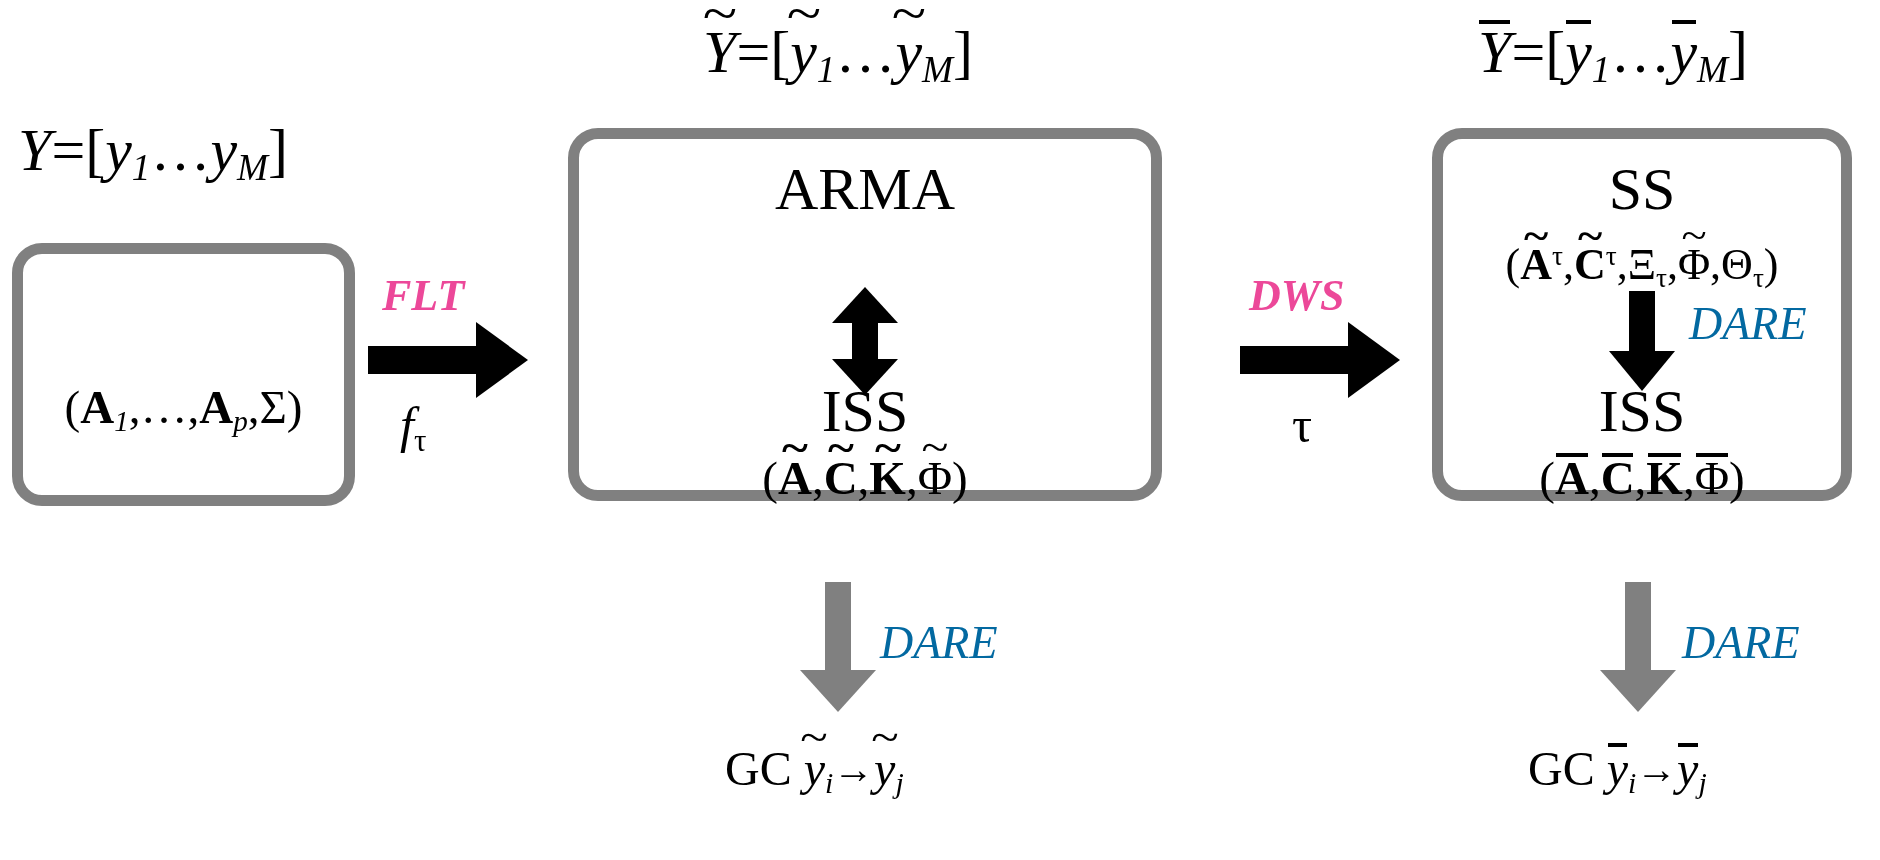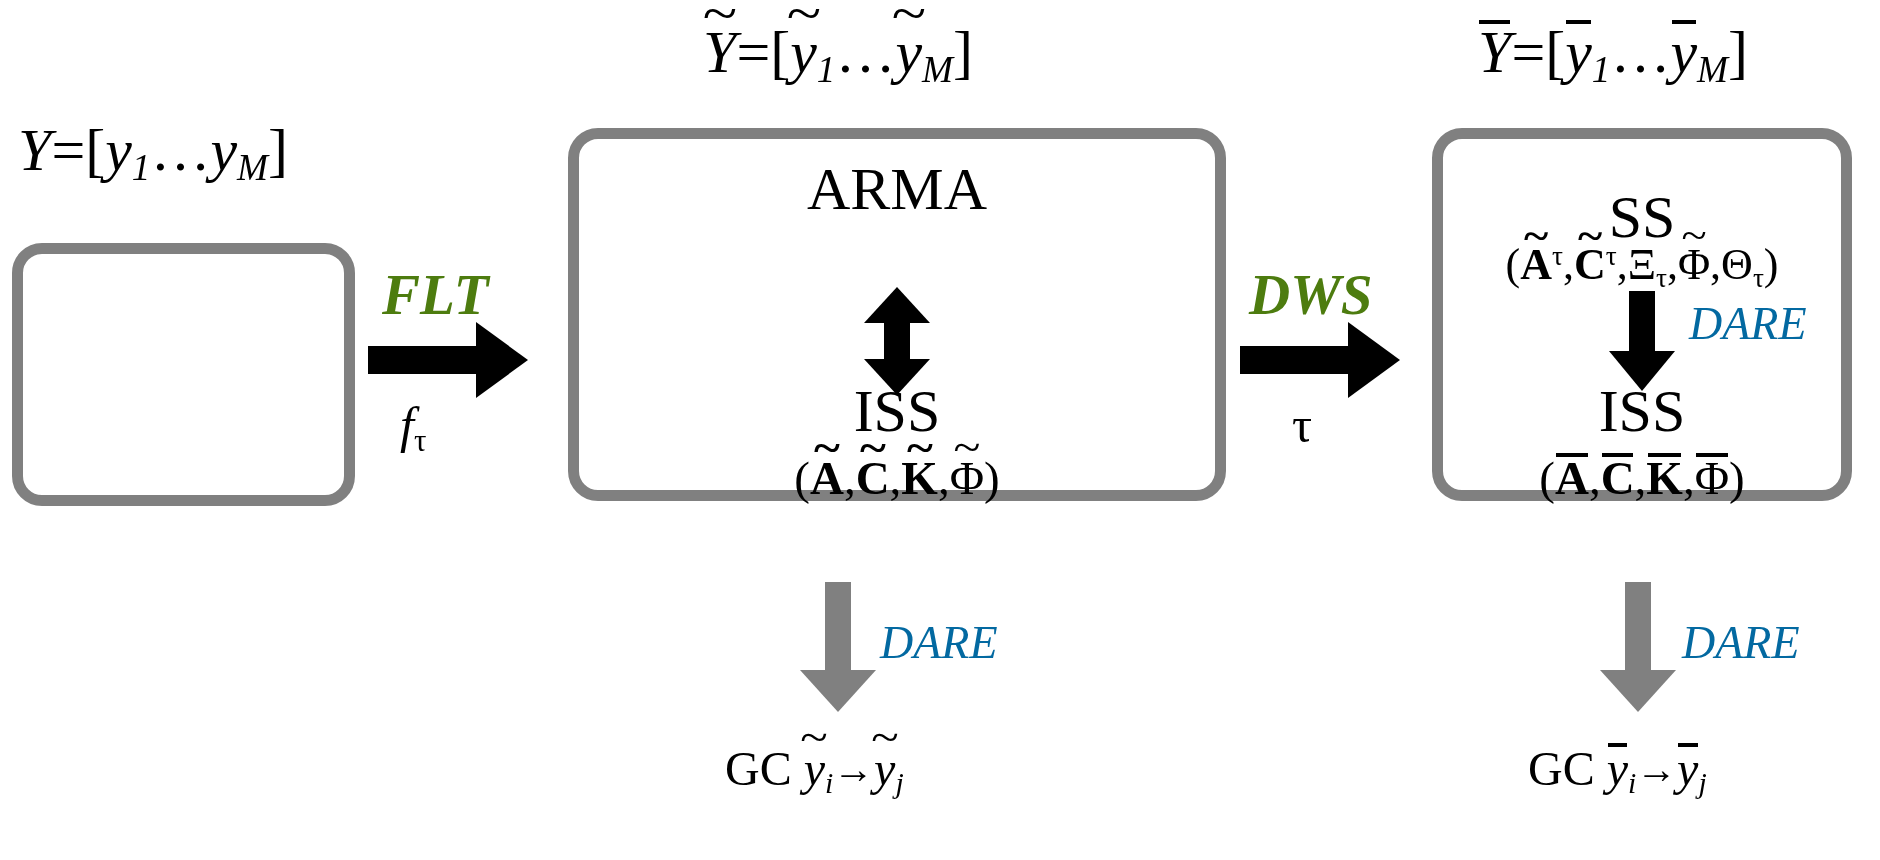--- a/index.html
+++ b/index.html
@@ -141,23 +141,24 @@
     width: 0; height: 0;
     border-left: 33px solid transparent;
     border-right: 33px solid transparent;
   }
 
   
   .arrow-caption {
     position: absolute;
     font-style: italic;
     font-weight: bold;
-    color: #4d7c0f;
-    font-size: 57px;
-    white-space: nowrap;
+    color: #ec4899;
+    font-size: 44px;
+    white-space: nowrap;
+    margin-top: 8px;
   }
   .arrow-sub {
     position: absolute;
     font-size: 50px;
     white-space: nowrap;
     color: #000;
   }
   .dare-caption {
     position: absolute;
     font-style: italic;
@@ -180,38 +181,41 @@
 </head>
 <body>
 
 <div id="stage">
 
   <div class="abs math vec-label" style="left:18px; top:120px;">
     <span class="it">Y</span><span>=[</span><span class="it">y</span><sub>1</sub><span>…</span><span class="it">y</span><sub>M</sub><span>]</span>
   </div>
 
   <div class="box" style="left:12px; top:243px; width:343px; height:263px;">
+    <div class="box-params math" style="top:130px;">
+      <span>(</span><span class="bf up">A</span><sub>1</sub><span>,…,</span><span class="bf up">A</span><sub>p</sub><span>,</span><span class="up">Σ</span><span>)</span>
+    </div>
   </div>
 
   <div class="arrow-caption" style="left:382px; top:262px;">FLT</div>
 
   <div class="harrow" style="left:368px; top:322px; width:160px; height:76px;">
     <div class="shaft" style="width:112px; height:28px;"></div>
     <div class="head"></div>
   </div>
 
   <div class="arrow-sub math" style="left:400px; top:400px;">
     <span class="it">f</span><sub class="upr">τ</sub>
   </div>
 
   <div class="abs math vec-label" style="left:703px; top:22px;">
     <span class="it tld">Y</span><span>=[</span><span class="it tld">y</span><sub>1</sub><span>…</span><span class="it tld">y</span><sub>M</sub><span>]</span>
   </div>
 
-  <div class="box" style="left:568px; top:128px; width:658px; height:373px;">
+  <div class="box" style="left:568px; top:128px; width:594px; height:373px;">
 
     <div class="box-title math" style="top:20px;">ARMA</div>
 
 
     <div class="varrow" style="left:50%; transform:translateX(-50%); top:148px; width:70px; height:108px;">
       <div class="vhead-up" style="border-bottom:36px solid #000;"></div>
       <div class="vshaft" style="top:32px; width:26px; height:46px; background:#000;"></div>
       <div class="vhead-down" style="border-top:36px solid #000;"></div>
     </div>
 
@@ -241,21 +245,21 @@
   </div>
 
   <div class="arrow-sub math" style="left:1292px; top:400px;">τ</div>
 
   <div class="abs math vec-label" style="left:1478px; top:22px;">
     <span class="it ovl">Y</span><span>=[</span><span class="it ovl">y</span><sub>1</sub><span>…</span><span class="it ovl">y</span><sub>M</sub><span>]</span>
   </div>
 
   <div class="box" style="left:1432px; top:128px; width:420px; height:373px;">
 
-    <div class="box-title math" style="top:20px;margin-top:28px;">SS</div>
+    <div class="box-title math" style="top:20px;">SS</div>
 
     <div class="box-params math" style="top:104px; font-size:44px;">
       <span>(</span><span class="bf up tld tld-bf">A</span><sup class="upr">τ</sup><span>,</span><span class="bf up tld tld-bf">C</span><sup class="upr">τ</sup><span>,</span><span class="up">Ξ</span><sub class="upr">τ</sub><span>,</span><span class="up tld">Φ</span><span>,</span><span class="up">Θ</span><sub class="upr">τ</sub><span>)</span>
     </div>
 
     <div class="varrow" style="left:50%; transform:translateX(-50%); top:152px; width:64px; height:100px;">
       <div class="vshaft" style="width:26px; height:64px; background:#000;"></div>
       <div class="vhead-down" style="border-top:40px solid #000;"></div>
     </div>
 

